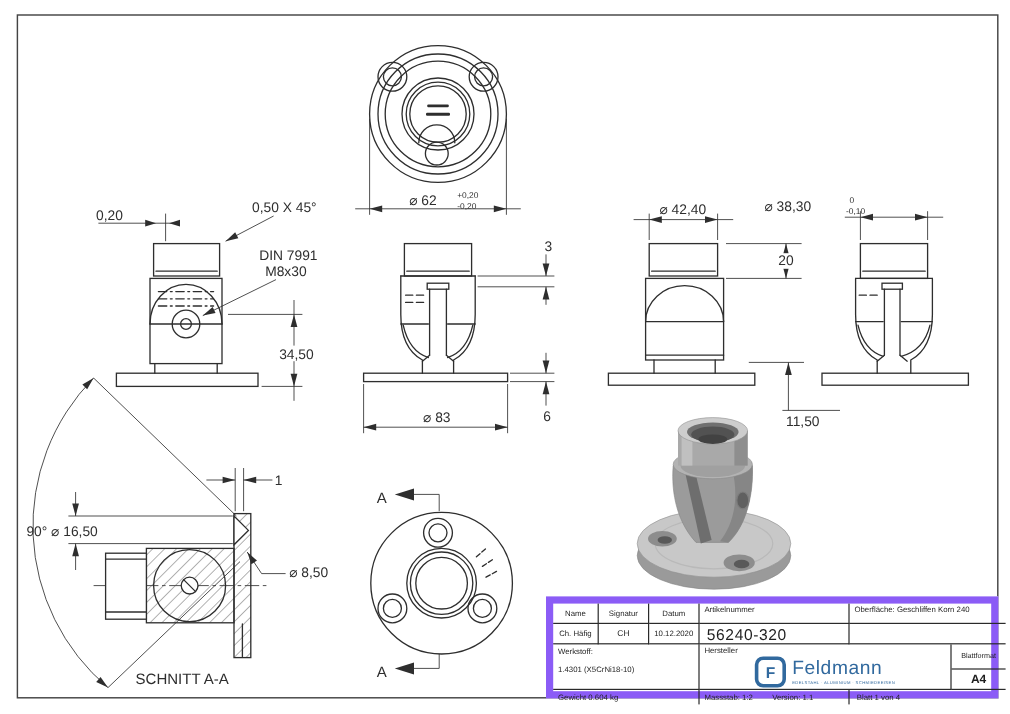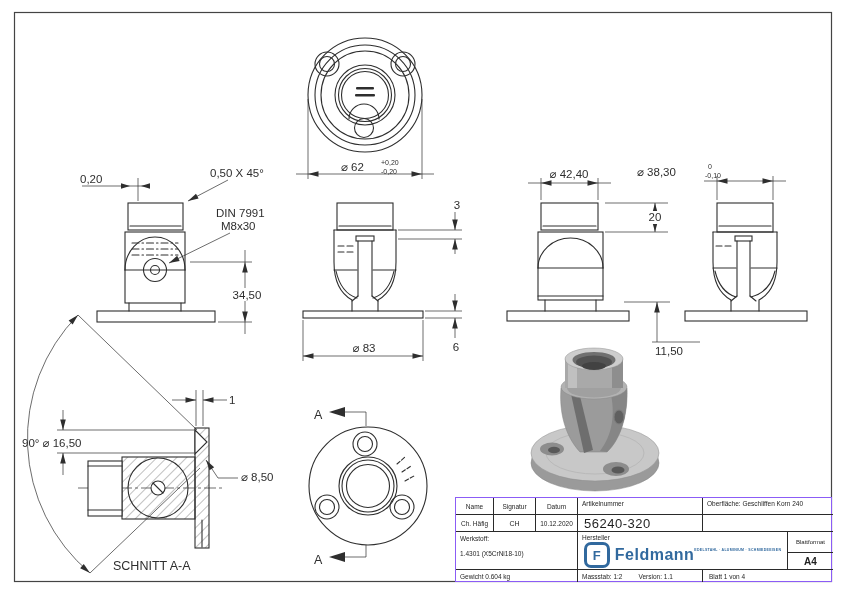--- a/index.html
+++ b/index.html
@@ -12,36 +12,36 @@
   .h{stroke:#2e2e2e;stroke-width:1.1;}
   .d{stroke:#2e2e2e;stroke-width:0.7;fill:none;}
   .f{fill:#2e2e2e;stroke:none;}
   .wb{fill:#ffffff;stroke:none;}
   .fr{stroke:#444444;stroke-width:1.2;fill:none;}
   .t{font-family:"Liberation Sans","DejaVu Sans",sans-serif;font-size:11.5px;fill:#2e2e2e;}
   .ts{font-size:7px;}
   .tm{text-anchor:middle;}
   .tl{font-size:12.5px;}
   
-  .tb{position:absolute;left:455px;top:497px;width:377px;height:85px;border:1px solid #8b5cf6;
+  .tb{position:absolute;left:455px;top:497px;width:377px;height:85px;border:6px solid #8b5cf6;
       box-sizing:border-box;background:#fff;color:#1f1f1f;}
   .c{position:absolute;box-sizing:border-box;border-right:1px solid #2a2a2a;border-bottom:1px solid #2a2a2a;overflow:hidden;}
   .nbr{border-right:none;}
   .nbb{border-bottom:none;}
   .cen{display:flex;align-items:center;justify-content:center;}
   .lab{font-size:6.5px;}
   .val{font-size:7px;}
   .pad{padding:2px 0 0 4px;}
   .art{font-size:13px;letter-spacing:0.5px;display:flex;align-items:center;padding-left:6px;}
   .a4{font-size:10px;font-weight:bold;}
   .wline{font-size:6.5px;padding-left:4px;}
   .logo-row{display:flex;align-items:center;justify-content:center;gap:5px;margin-top:10px;}
   .logo-mark{width:20px;height:20px;border:3px solid #31699e;border-radius:7px;display:flex;
              align-items:center;justify-content:center;font-size:13px;font-weight:bold;color:#31699e;}
-  .logo-col{display:flex;flex-direction:row;font-weight:bold;}
+  .logo-col{display:flex;flex-direction:column;}
   .logo-name{font-size:16px;color:#31699e;letter-spacing:0.5px;line-height:16px;}
   .logo-tag{font-size:3.5px;color:#31699e;letter-spacing:0.3px;margin-top:1px;}
   .hlab{position:absolute;left:4px;top:2px;font-size:6.5px;}
 </style>
 </head>
 <body>
 
 <div class="page">
 
 <svg width="842" height="595" viewBox="0 0 842 595">

